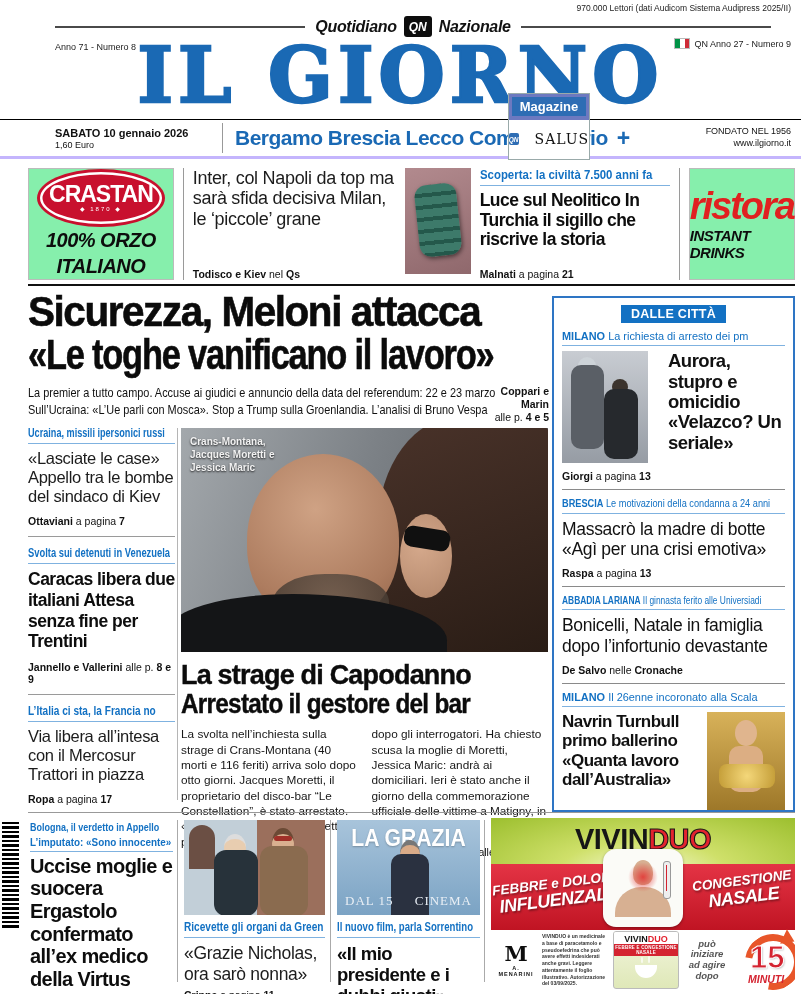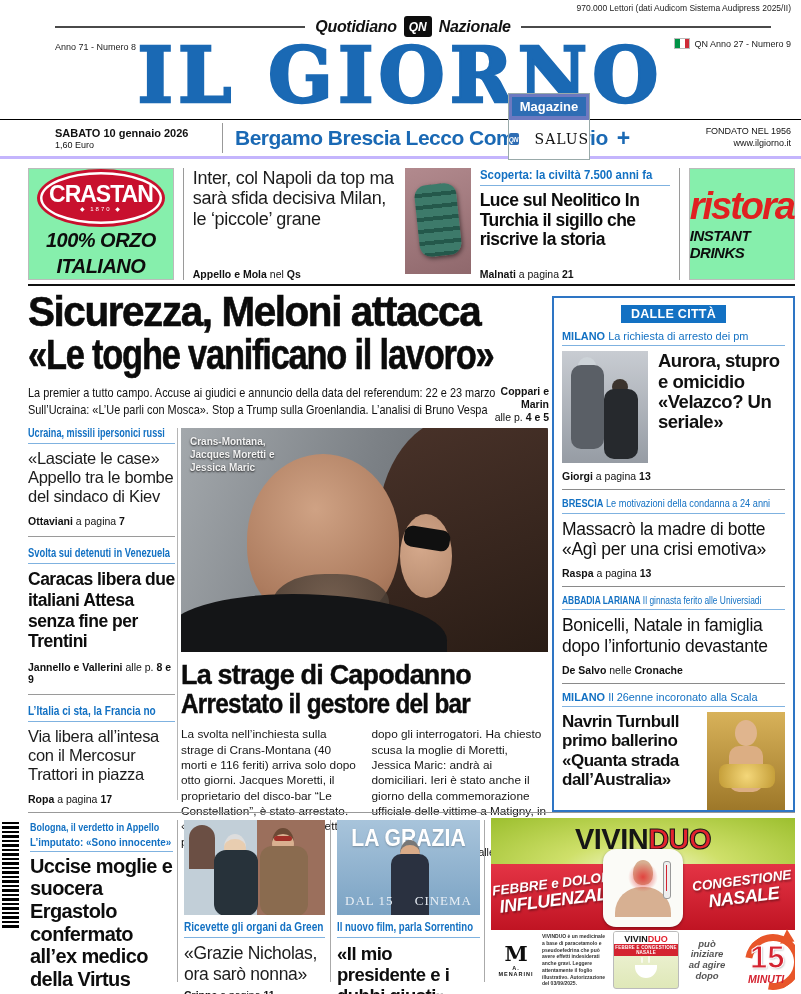--- a/index.html
+++ b/index.html
@@ -125,21 +125,21 @@
   .bodycols{display:flex;gap:14px;margin-top:9px;}
   .bcol{flex:1;font-size:11.8px;line-height:1.3;color:#161616;}
   .bcol .byline{display:block;text-align:center;margin-top:6px;font-size:10.5px;}
 
   
   .citybox{position:absolute;left:552px;top:296px;width:243px;height:516px;box-sizing:border-box;
            border:2px solid #2e75c4;background:#fff;padding:5px 8px;overflow:hidden;}
   .badge{width:fit-content;margin:2px auto 6px;background:#1371c3;color:#fff;font-weight:800;
          font-size:12.5px;padding:2px 10px;letter-spacing:.3px;}
   .ck{font-size:11.5px;}
-  .crow{display:flex;gap:10px;margin-top:4px;}
+  .crow{display:flex;gap:20px;margin-top:4px;}
   .photo-cctv{width:86px;height:112px;flex:none;position:relative;overflow:hidden;
               background:linear-gradient(180deg,#c8ccd2,#969ca4);}
   .cc-f1{position:absolute;left:9px;top:14px;width:33px;height:84px;background:#5a5f66;border-radius:10px;}
   .cc-h1{position:absolute;left:16px;top:6px;width:18px;height:18px;border-radius:50%;background:#cdd3d8;}
   .cc-f2{position:absolute;left:42px;top:38px;width:34px;height:70px;background:#26292d;border-radius:10px;}
   .cc-h2{position:absolute;left:50px;top:28px;width:16px;height:16px;border-radius:50%;background:#3c342e;}
   .chl-a{font-size:18.5px;font-weight:800;line-height:1.1;letter-spacing:-.5px;}
   .chl-reg{font-size:17.5px;font-weight:400;line-height:1.18;letter-spacing:-.3px;margin-top:2px;}
   .chl-d{font-size:17px;font-weight:800;line-height:1.14;letter-spacing:-.5px;}
   .cdiv{border-top:1px solid #8a8a8a;margin:7px 0 6px;}
@@ -284,21 +284,21 @@
         <div class="crastan-name">CRASTAN</div>
         <div class="crastan-year">◆ 1870 ◆</div>
       </div>
       <div class="crastan-claim">100% ORZO</div>
       <div class="crastan-claim">ITALIANO</div>
     </div>
     <div class="vdiv"></div>
     <div class="story st-seriea">
       <div class="hl-light">Inter, col Napoli da top ma sarà sfida decisiva Milan, le ‘piccole’ grane</div>
       <div class="byline">
-        <b>Appello e Mola</b> <span>nel</span> <b>Qs</b>
+        <b>Todisco e Kiev</b> <span>nel</span> <b>Qs</b>
       </div>
     </div>
     <div class="photo-seal">
       <div class="seal"></div>
     </div>
     <div class="story st-neo">
       <div class="kick"><span class="nw sx95">Scoperta: la civiltà 7.500 anni fa</span></div>
       <div class="hl-bold">Luce sul Neolitico In Turchia il sigillo che riscrive la storia</div>
       <div class="byline">
         <b>Malnati</b> <span>a pagina</span> <b>21</b>
@@ -423,21 +423,21 @@
         <b>De Salvo</b> <span>nelle</span> <b>Cronache</b>
       </div>
     </div>
     <div class="cdiv"></div>
 
     <div class="cb">
       <div class="kick ck">
         <span class="nw sx95"><b>MILANO</b> <span class="reg">Il 26enne incoronato alla Scala</span></span>
       </div>
       <div class="crow">
-        <div class="chl-d">Navrin Turnbull primo ballerino «Quanta strada dall’Australia»</div>
+        <div class="chl-d">Navrin Turnbull primo ballerino «Quanta lavoro dall’Australia»</div>
         <div class="photo-dancer">
           <div class="dn-head"></div>
           <div class="dn-torso"></div>
           <div class="dn-gold"></div>
         </div>
       </div>
 
     </div>
   </div>
 

